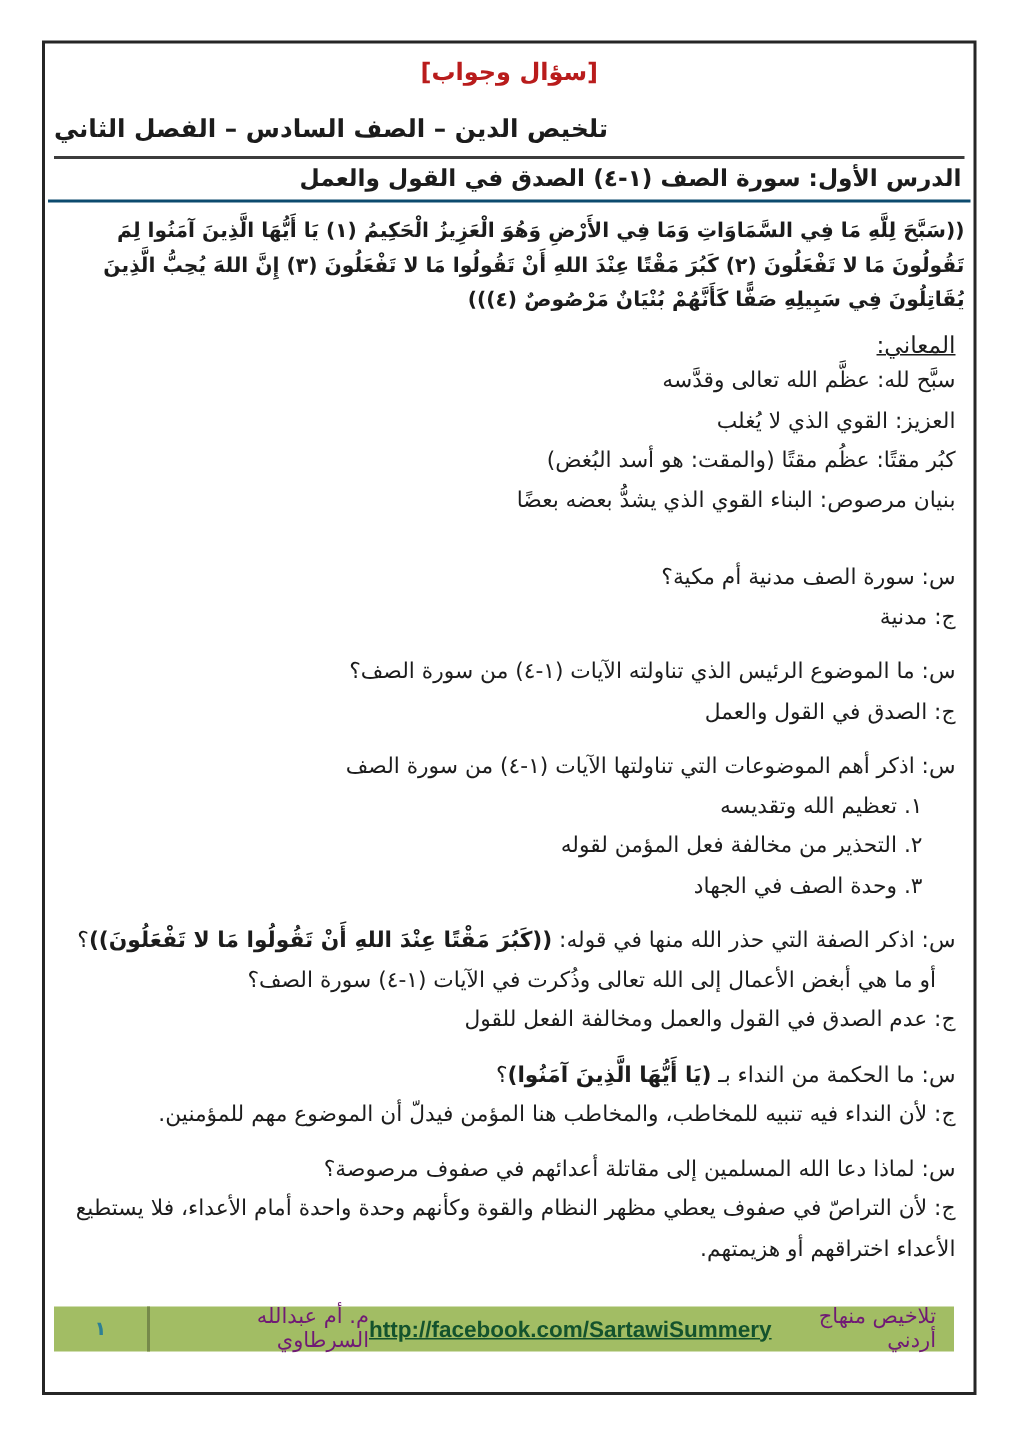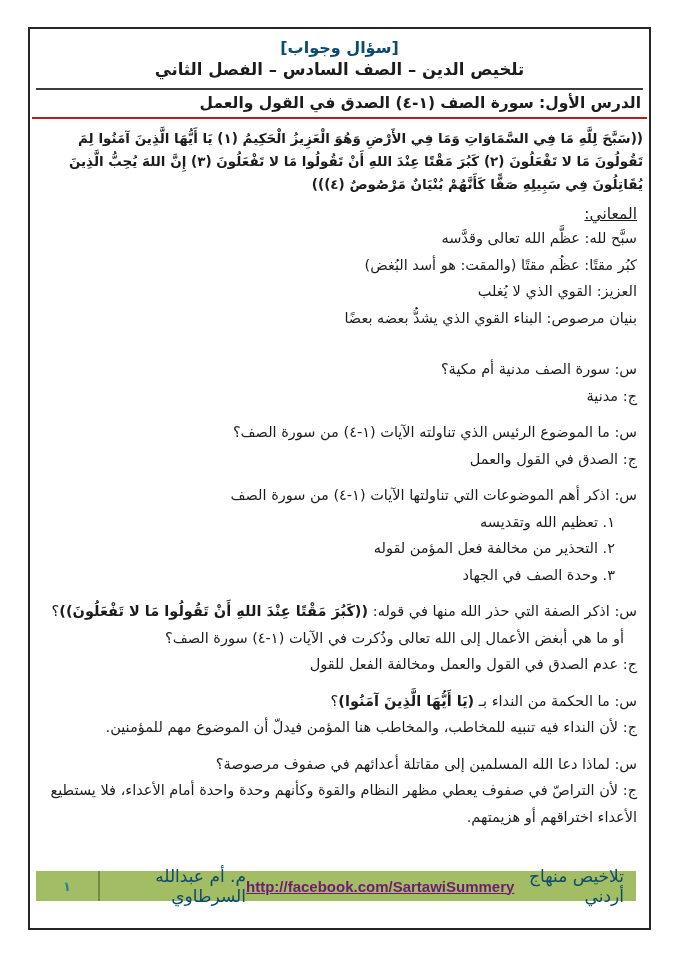--- a/index.html
+++ b/index.html
@@ -6,30 +6,30 @@
   body{
     width:679px;height:960px;background:#ffffff;position:relative;
     font-family:"DejaVu Sans", sans-serif;color:#1c1c1c;overflow:hidden;
   }
   .page{
     position:absolute;left:28px;top:27px;width:623px;height:903px;
     border:2px solid #262626;background:#ffffff;box-sizing:border-box;
     direction:rtl;
   }
   .badge{
-    text-align:center;color:#0c4a6e;font-weight:bold;font-size:16px;
+    text-align:center;color:#b91c1c;font-weight:bold;font-size:16px;
     margin:9px 6px 3px;
   }
   .doc-title{
-    text-align:center;font-weight:bold;font-size:16.5px;
-    margin:3px 6px 0;padding-bottom:9px;border-bottom:2px solid #3c3c3c;
+    text-align:left;font-weight:bold;font-size:16.5px;
+    margin:19px 6px 0;padding-bottom:9px;border-bottom:2px solid #3c3c3c;
   }
   .lesson-title{
     font-weight:bold;font-size:15.5px;text-align:right;
-    margin:0 2px;padding:4px 6px 5px;border-bottom:2px solid #b91c1c;
+    margin:0 2px;padding:4px 6px 5px;border-bottom:2px solid #0c4a6e;
   }
   .verse{
     font-weight:bold;font-size:13.5px;text-align:right;line-height:23px;
     margin:8px 6px 2px;
   }
   .meanings{margin:9px 12px 0;}
   .meanings-heading{
     font-weight:normal;font-size:15.5px;text-decoration:underline;
     margin-bottom:2px;
   }
@@ -42,23 +42,23 @@
   .qa-alt{padding-right:13px;}
   .verse-inline{font-weight:bold;}
   .footer-bar{
     position:absolute;right:13px;left:6px;bottom:27px;height:30px;
     background:#a2bd64;display:flex;direction:rtl;align-items:stretch;
   }
   .footer-main{
     flex:1;display:flex;direction:rtl;align-items:center;
     justify-content:space-between;padding:0 12px;
   }
-  .footer-series,.footer-author{font-size:17px;color:#0c4a6e;}
+  .footer-series,.footer-author{font-size:14px;color:#701a75;}
   .footer-link{
-    direction:ltr;font-size:15px;font-weight:bold;color:#701a75;
+    direction:ltr;font-size:15px;font-weight:bold;color:#14532d;
     text-decoration:underline;font-family:"Liberation Sans", sans-serif;
   }
   .footer-divider{width:2px;background:#76894a;}
   .footer-pagenum{
     width:62px;display:flex;align-items:center;justify-content:center;
     color:#2e8095;font-size:13px;font-weight:bold;
   }
 </style>
 </head>
 <body>
@@ -69,22 +69,22 @@
 
   <div class="doc-title">تلخيص الدين – الصف السادس – الفصل الثاني</div>
 
   <div class="lesson-title">الدرس الأول: سورة الصف (١-٤) الصدق في القول والعمل</div>
 
   <div class="verse">((سَبَّحَ لِلَّهِ مَا فِي السَّمَاوَاتِ وَمَا فِي الأَرْضِ وَهُوَ الْعَزِيزُ الْحَكِيمُ (١) يَا أَيُّهَا الَّذِينَ آمَنُوا لِمَ تَقُولُونَ مَا لا تَفْعَلُونَ (٢) كَبُرَ مَقْتًا عِنْدَ اللهِ أَنْ تَقُولُوا مَا لا تَفْعَلُونَ (٣) إِنَّ اللهَ يُحِبُّ الَّذِينَ يُقَاتِلُونَ فِي سَبِيلِهِ صَفًّا كَأَنَّهُمْ بُنْيَانٌ مَرْصُوصٌ (٤)))</div>
 
   <div class="meanings">
     <div class="meanings-heading">المعاني:</div>
     <div class="meaning-line">سبَّح لله: عظَّم الله تعالى وقدَّسه</div>
+    <div class="meaning-line">العزيز: القوي الذي لا يُغلب</div>
     <div class="meaning-line">كبُر مقتًا: عظُم مقتًا (والمقت: هو أسد البُغض)</div>
-    <div class="meaning-line">العزيز: القوي الذي لا يُغلب</div>
     <div class="meaning-line">بنيان مرصوص: البناء القوي الذي يشدُّ بعضه بعضًا</div>
   </div>
 
   <div class="qa-area">
 
     <div class="qa-block first">
       <div class="qa-line">س: سورة الصف مدنية أم مكية؟</div>
       <div class="qa-line">ج: مدنية</div>
     </div>
 

